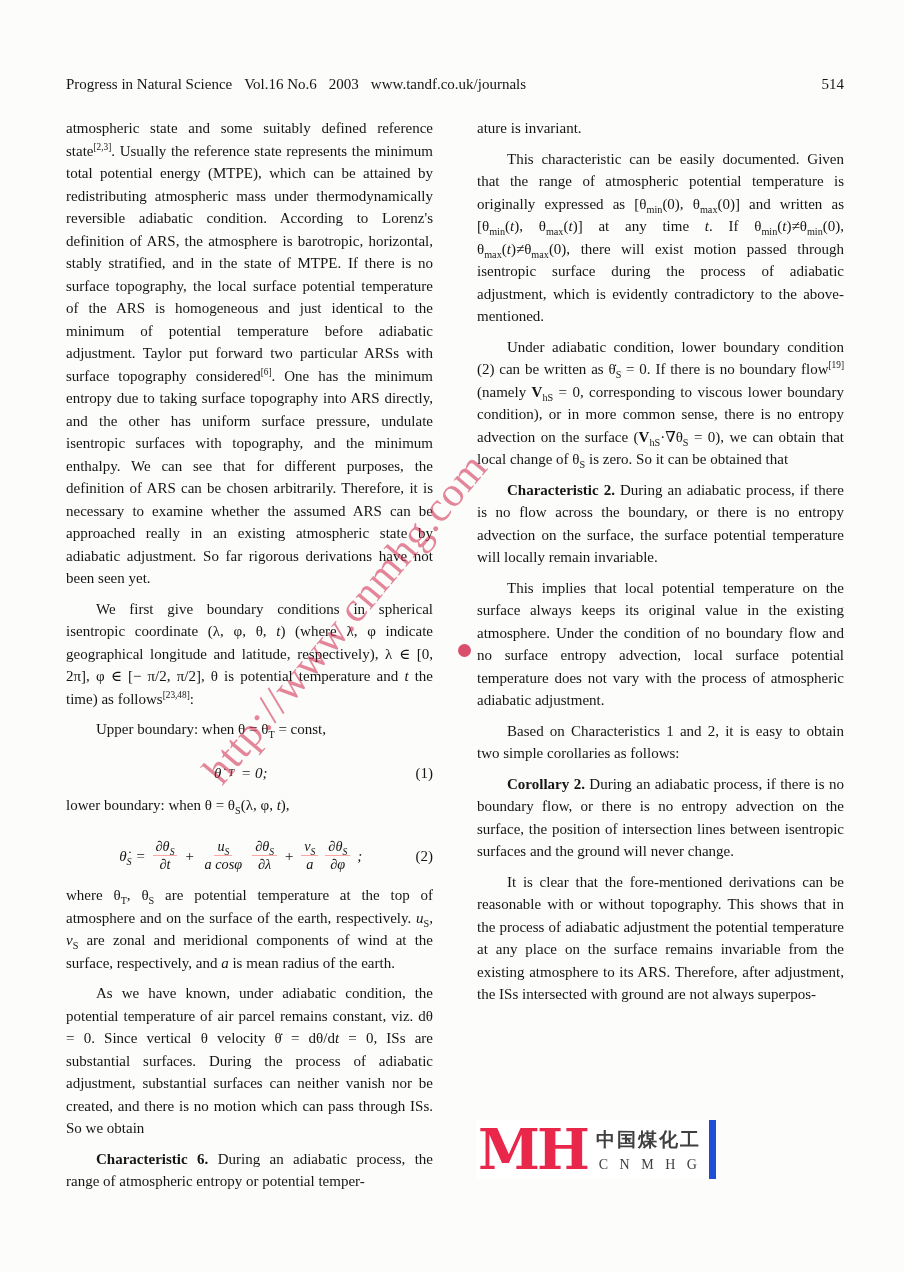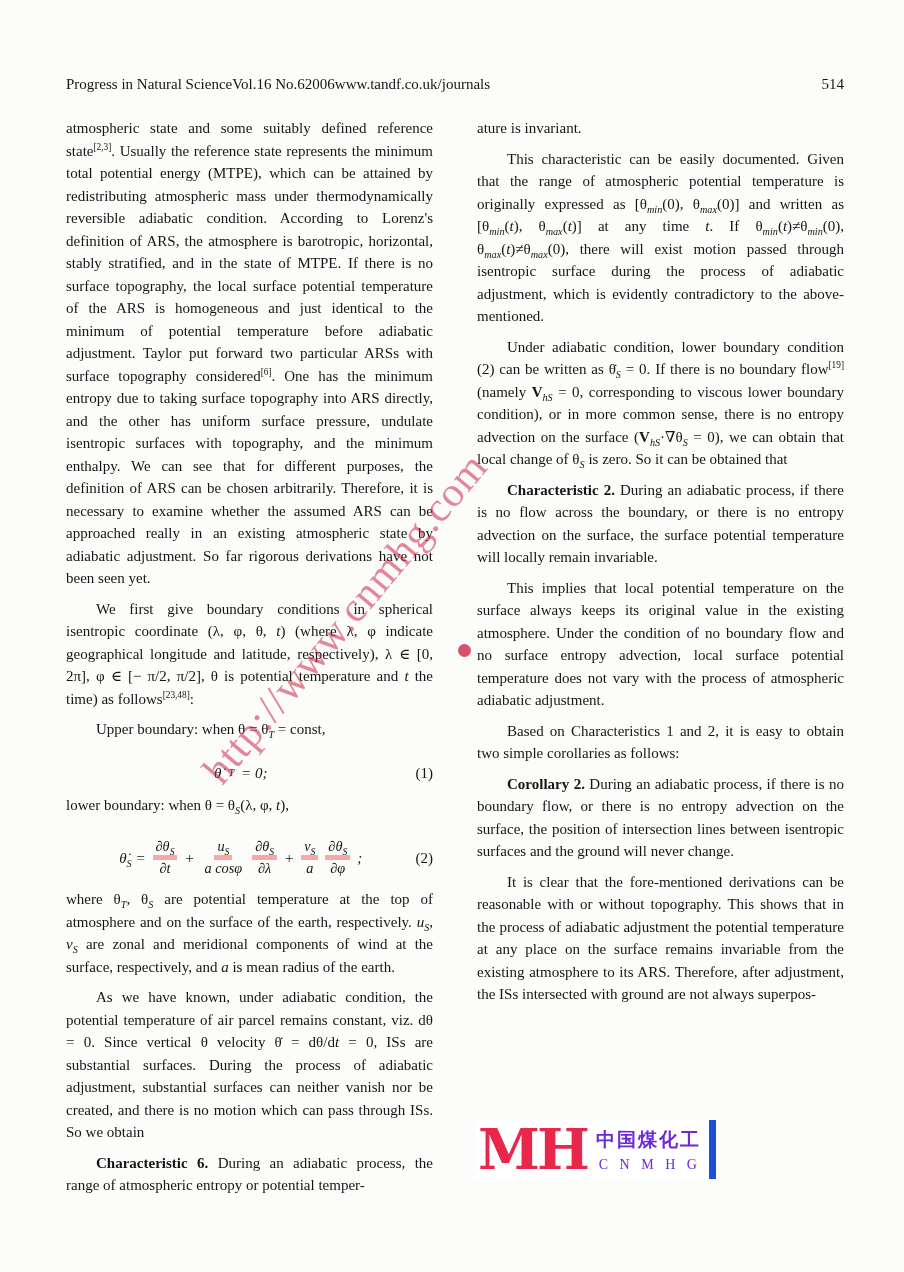--- a/index.html
+++ b/index.html
@@ -1,60 +1,60 @@
 <!DOCTYPE html>
 <html><head>
 <meta charset="utf-8">
 <style>
   * { margin:0; padding:0; box-sizing:border-box; }
   html,body { background:#e9e9e9; }
   body { width:904px; height:1272px; position:relative; margin:0 auto; overflow:hidden;
          font-family:"Liberation Serif","DejaVu Serif",serif; color:#151515; background:#fcfcfa; }
   .page { position:absolute; inset:0; padding:76px 60px 0 66px; }
   .header { display:flex; align-items:baseline; font-size:15px; margin-bottom:24px; }
-  .header-left { flex:1; display:flex; gap:0; white-space:nowrap; }
+  .header-left { flex:1; display:flex; gap:12px; white-space:nowrap; }
   .page-no { font-size:15px; }
   .columns { display:flex; gap:44px; }
   .col { width:375px; font-size:15px; line-height:1.5; text-align:justify; }
   p { margin-bottom:8px; }
   p.indent { text-indent:2em; }
   sup { font-size:0.62em; line-height:0; }
-  sub { font-size:0.68em; line-height:0;font-style:italic; }
+  sub { font-size:0.68em; line-height:0; }
   b { font-weight:bold; }
   i { font-style:italic; }
   .eq { display:flex; align-items:center; margin:21px 0 10px; }
   .eq-body { flex:1; display:flex; justify-content:center; align-items:center; gap:7px; font-style:italic; }
   .eq-no { font-style:normal; }
   .frac { display:inline-flex; flex-direction:column; align-items:center; font-size:0.95em; line-height:1.25; }
-  .frac .num { border-bottom:5px solid #fca5a5; padding:0 3px; }
+  .frac .num { border-bottom:1px solid #fca5a5; padding:0 3px; }
   .frac .den { padding:0 3px; }
   
   .watermark-url { position:absolute; left:100px; top:594px; width:490px; text-align:center;
     font-size:42px; letter-spacing:1px; white-space:nowrap; color:rgba(206,36,72,0.55);
     transform:rotate(-50deg); pointer-events:none; }
   .wm-dot { position:absolute; left:458px; top:644px; width:13px; height:13px; border-radius:50%;
     background:rgba(206,36,72,0.8); }
   .logo { position:absolute; left:476px; top:1120px; background:#ffffff; display:flex; align-items:center;
     padding:3px 8px 3px 2px; border-right:7px solid #1d4ed8; }
   .logo-mark { font-size:56px; line-height:0.95; font-weight:bold; color:#e8274b; letter-spacing:-3px;
     font-family:"DejaVu Serif",serif; }
-  .logo-text { margin-left:9px; color:#6d28d9; }
+  .logo-text { margin-left:9px; color:#404040; }
   .logo-cn { font-size:19px; font-weight:bold; letter-spacing:2px; }
   .logo-en { font-size:14px; letter-spacing:4px; margin-top:4px;text-align:right; }
 </style>
 </head>
 <body>
 
 <div class="page">
 
   <div class="header">
     <div class="header-left">
       <span>Progress in Natural Science</span>
       <span>Vol.16 No.6</span>
-      <span>2006</span>
+      <span>2003</span>
       <span>www.tandf.co.uk/journals</span>
     </div>
     <span class="page-no">514</span>
   </div>
 
   <div class="columns">
 
     <div class="col">
       <p>atmospheric state and some suitably defined reference state<sup>[2,3]</sup>. Usually the reference state represents the minimum total potential energy (MTPE), which can be attained by redistributing atmospheric mass under thermodynamically reversible adiabatic condition. According to Lorenz's definition of ARS, the atmosphere is barotropic, horizontal, stably stratified, and in the state of MTPE. If there is no surface topography, the local surface potential temperature of the ARS is homogeneous and just identical to the minimum of potential temperature before adiabatic adjustment. Taylor put forward two particular ARSs with surface topography considered<sup>[6]</sup>. One has the minimum entropy due to taking surface topography into ARS directly, and the other has uniform surface pressure, undulate isentropic surfaces with topography, and the minimum enthalpy. We can see that for different purposes, the definition of ARS can be chosen arbitrarily. Therefore, it is necessary to examine whether the assumed ARS can be approached really in an existing atmospheric state by adiabatic adjustment. So far rigorous derivations have not been seen yet.</p>
       <p class="indent">We first give boundary conditions in spherical isentropic coordinate (λ, φ, θ, <i>t</i>) (where λ, φ indicate geographical longitude and latitude, respectively), λ ∈ [0, 2π], φ ∈ [− π/2, π/2], θ is potential temperature and <i>t</i> the time) as follows<sup>[23,48]</sup>:</p>

